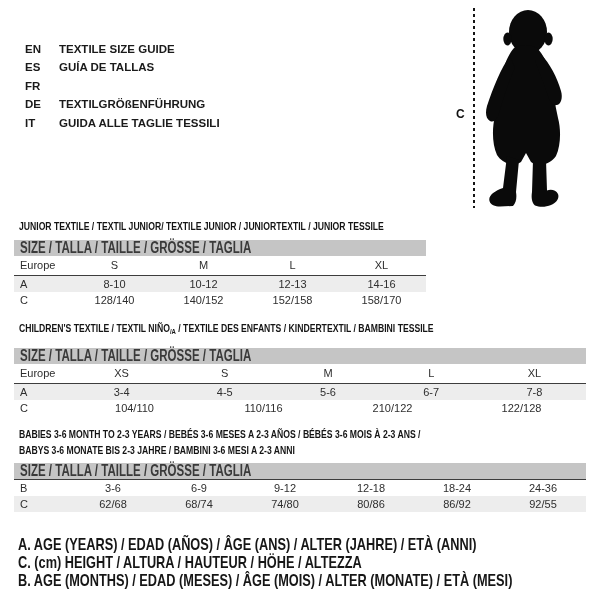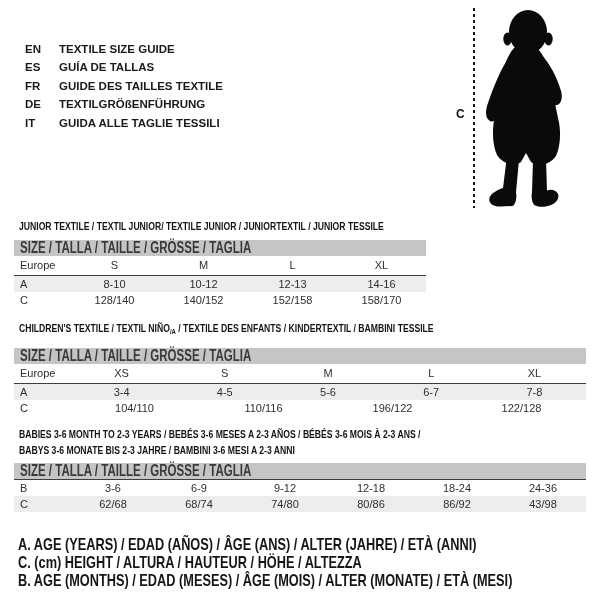--- a/index.html
+++ b/index.html
@@ -72,21 +72,20 @@
   <div class="lang-row">
     <span class="lang-code">EN</span>
     <span class="lang-label">TEXTILE SIZE GUIDE</span>
   </div>
   <div class="lang-row">
     <span class="lang-code">ES</span>
     <span class="lang-label">GUÍA DE TALLAS</span>
   </div>
   <div class="lang-row">
     <span class="lang-code">FR</span>
-    <span class="lang-label">GUIDE DES TAILLES TEXTILE</span>
   </div>
   <div class="lang-row">
     <span class="lang-code">DE</span>
     <span class="lang-label">TEXTILGRÖßENFÜHRUNG</span>
   </div>
   <div class="lang-row">
     <span class="lang-code">IT</span>
     <span class="lang-label">GUIDA ALLE TAGLIE TESSILI</span>
   </div>
 </div>
@@ -160,21 +159,21 @@
           <div class="tcell tval">3-4</div>
           <div class="tcell tval">4-5</div>
           <div class="tcell tval">5-6</div>
           <div class="tcell tval">6-7</div>
           <div class="tcell tval">7-8</div>
         </div>
         <div class="trow">
           <div class="tcell tlabel">C</div>
           <div class="tcell tval">104/110</div>
           <div class="tcell tval">110/116</div>
-          <div class="tcell tval">196/122</div>
+          <div class="tcell tval">210/122</div>
           <div class="tcell tval">122/128</div>
         </div>
       </div>
   </div>
 </section>
 
 <section class="sec sec-babies">
   <div class="tbl-title">
       <span class="title-line"><span class="condensed"><span>BABIES 3-6 MONTH TO 2-3 YEARS / BEBÉS 3-6 MESES A 2-3 AÑOS / BÉBÉS 3-6 MOIS À 2-3 ANS /</span></span></span>
       <span class="title-line"><span class="condensed"><span>BABYS 3-6 MONATE BIS 2-3 JAHRE / BAMBINI 3-6 MESI A 2-3 ANNI</span></span></span>
@@ -191,21 +190,21 @@
           <div class="tcell tval">18-24</div>
           <div class="tcell tval">24-36</div>
         </div>
         <div class="trow trow-shaded">
           <div class="tcell tlabel">C</div>
           <div class="tcell tval">62/68</div>
           <div class="tcell tval">68/74</div>
           <div class="tcell tval">74/80</div>
           <div class="tcell tval">80/86</div>
           <div class="tcell tval">86/92</div>
-          <div class="tcell tval">43/98</div>
+          <div class="tcell tval">92/55</div>
         </div>
       </div>
   </div>
 </section>
 
 <div class="legend">
   <div class="legend-line"><span class="condensed">A. AGE (YEARS) / EDAD (AÑOS) / ÂGE (ANS) / ALTER (JAHRE) / ETÀ (ANNI)</span></div>
   <div class="legend-line"><span class="condensed">C. (cm) HEIGHT / ALTURA / HAUTEUR / HÖHE / ALTEZZA</span></div>
   <div class="legend-line"><span class="condensed">B. AGE (MONTHS) / EDAD (MESES) / ÂGE (MOIS) / ALTER (MONATE) / ETÀ (MESI)</span></div>
 </div>

